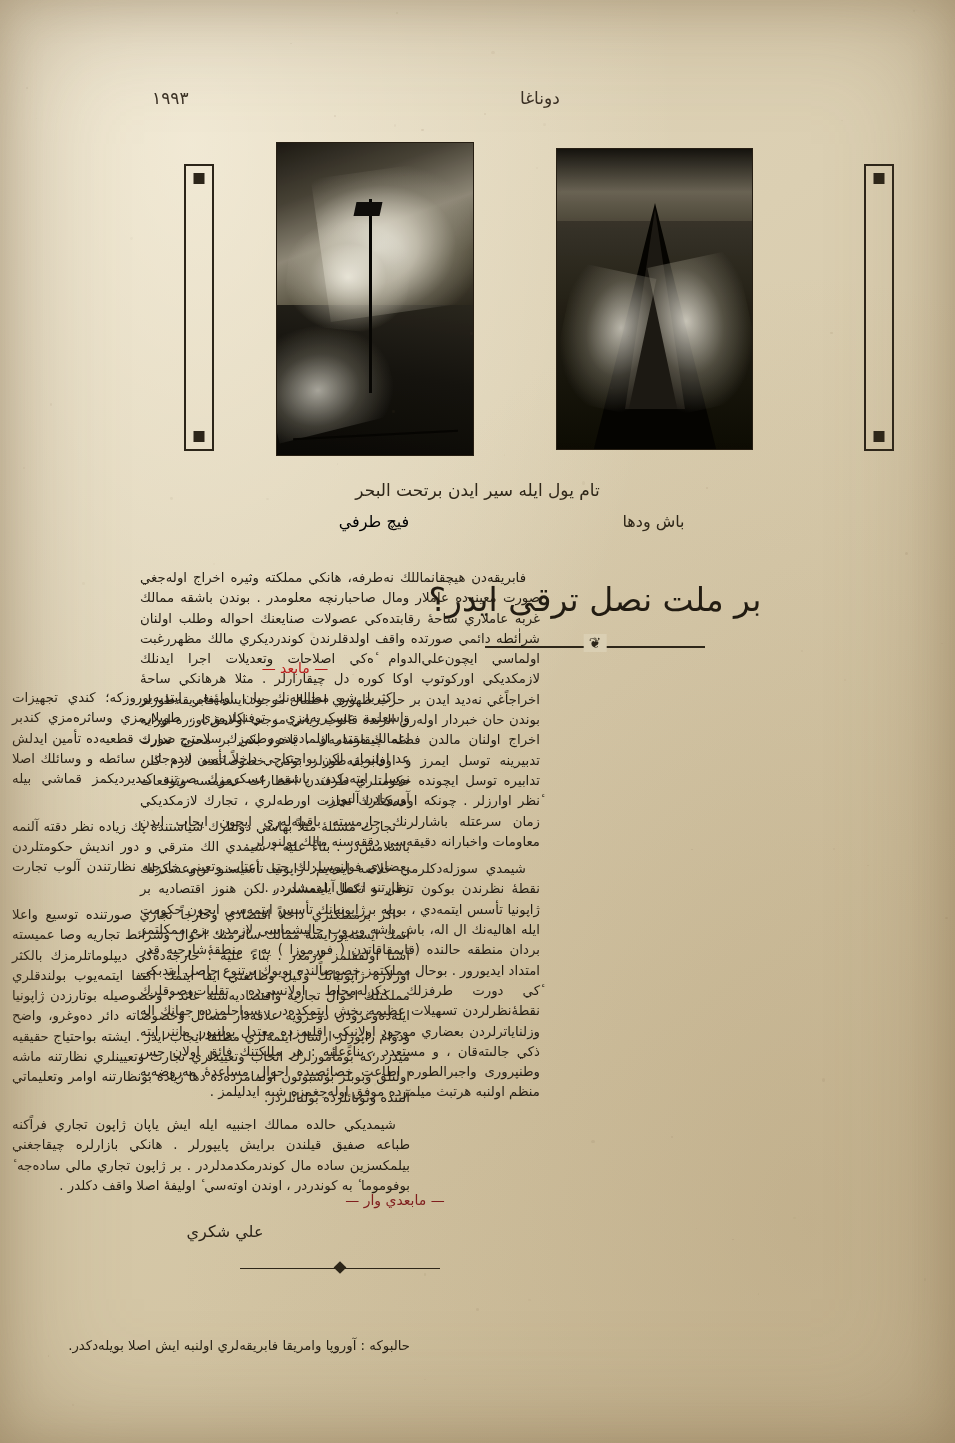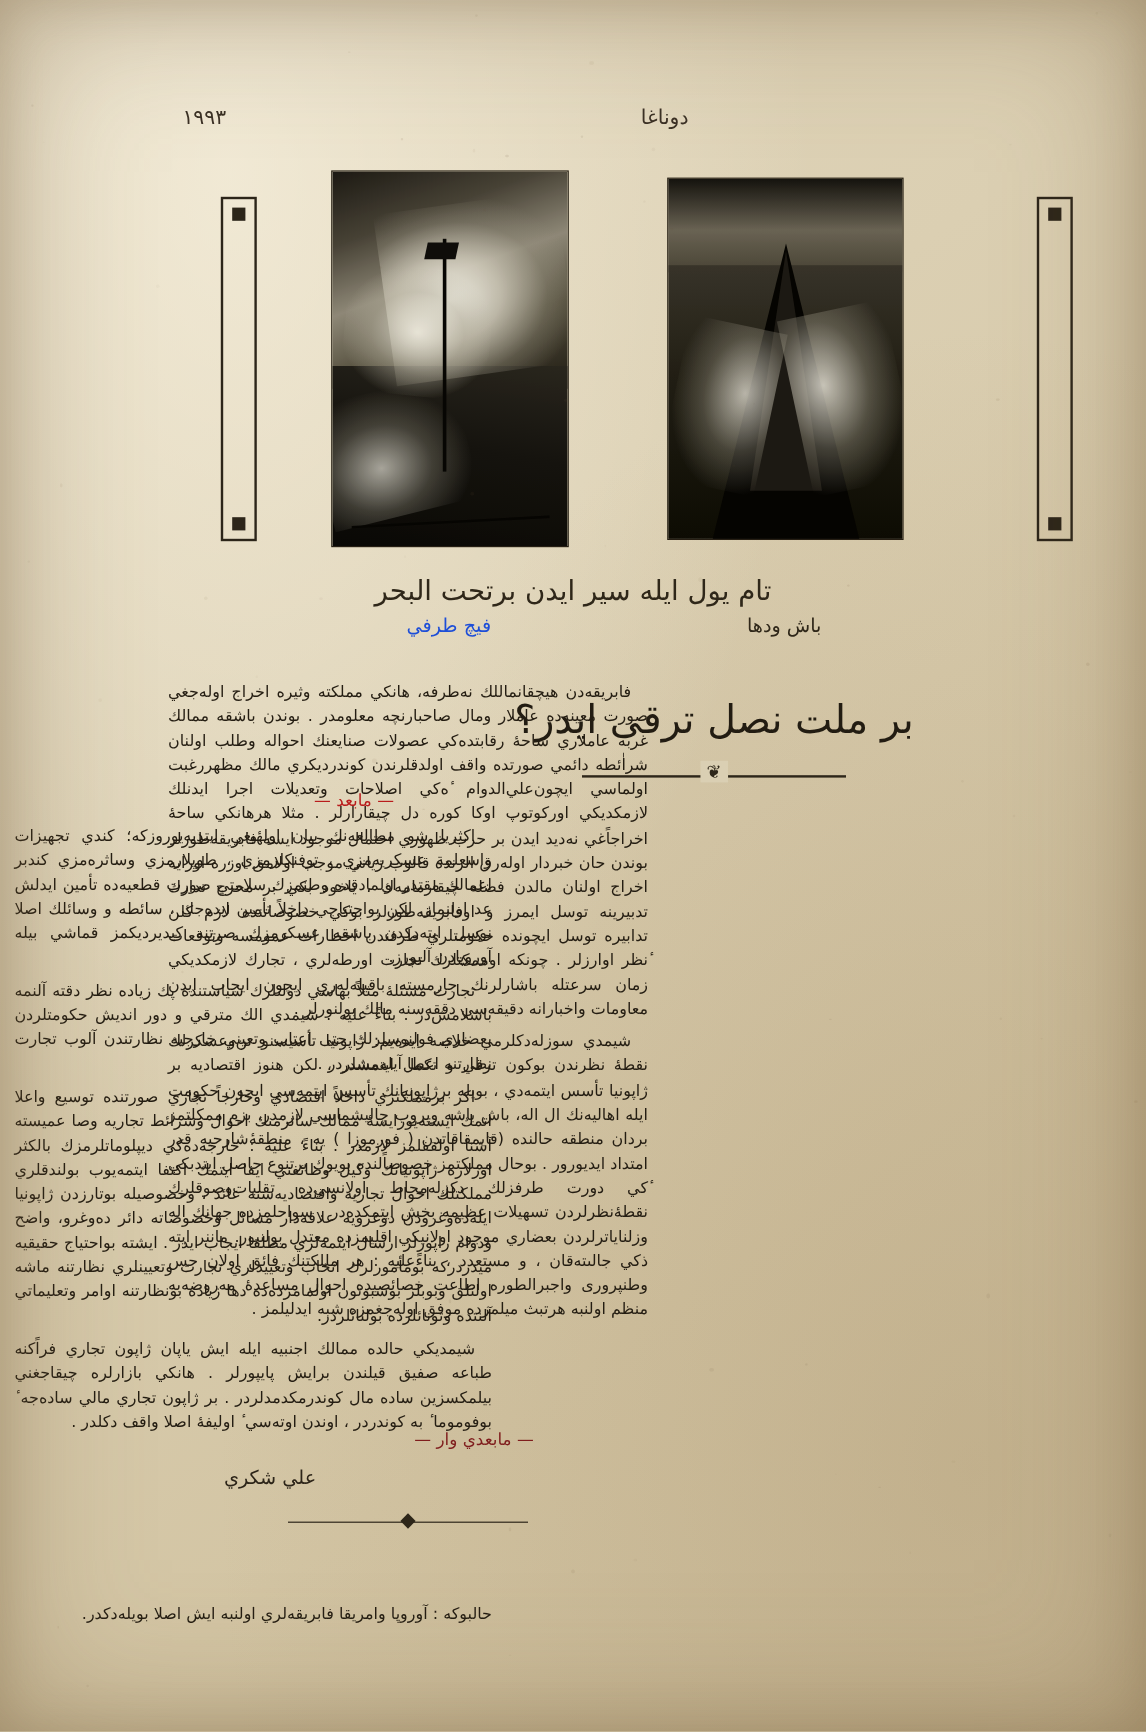--- a/index.html
+++ b/index.html
@@ -26,21 +26,21 @@
   .speck{position:absolute;border-radius:50%;background:rgba(110,85,55,0.22);}
 
   
   .hdr-page-num{
     position:absolute;left:152px;top:88px;
     font-size:17px;color:#3a3024;letter-spacing:1px;
     font-family:"DejaVu Sans", sans-serif;
   }
   .hdr-title{
     position:absolute;left:520px;top:88px;
-    font-size:17px;color:#3a3024;margin-left:14px;
+    font-size:17px;color:#3a3024;
   }
 
   
   .ornament{
     position:absolute;width:26px;height:283px;
     border:2px solid #2c2519;
     background:transparent;
   }
   .ornament:before,.ornament:after{
     content:"";position:absolute;left:50%;transform:translateX(-50%);
@@ -136,25 +136,25 @@
   }
   .ph-r-spray-r{
     position:absolute;right:0%;top:36%;width:46%;height:50%;
     background:radial-gradient(ellipse at 30% 40%, rgba(235,231,219,0.8) 0%, rgba(165,160,142,0.38) 42%, rgba(18,16,12,0) 74%);
     transform:rotate(-12deg);
   }
 
   
   .cap-main{
     position:absolute;left:0;top:480px;width:955px;text-align:center;
-    font-size:23px;color:#2f2719;direction:rtl;
+    font-size:17px;color:#2f2719;direction:rtl;
   }
   .cap-left{
     position:absolute;left:276px;top:512px;width:196px;text-align:center;
-    font-size:16px;color:#1d4ed8;direction:rtl;
+    font-size:16px;color:#000000;direction:rtl;
   }
   .cap-right{
     position:absolute;left:556px;top:512px;width:195px;text-align:center;
     font-size:16px;color:#2f2719;direction:rtl;
   }
 
   
   .article-title{
     position:absolute;right:160px;top:580px;width:400px;
     text-align:center;direction:rtl;

